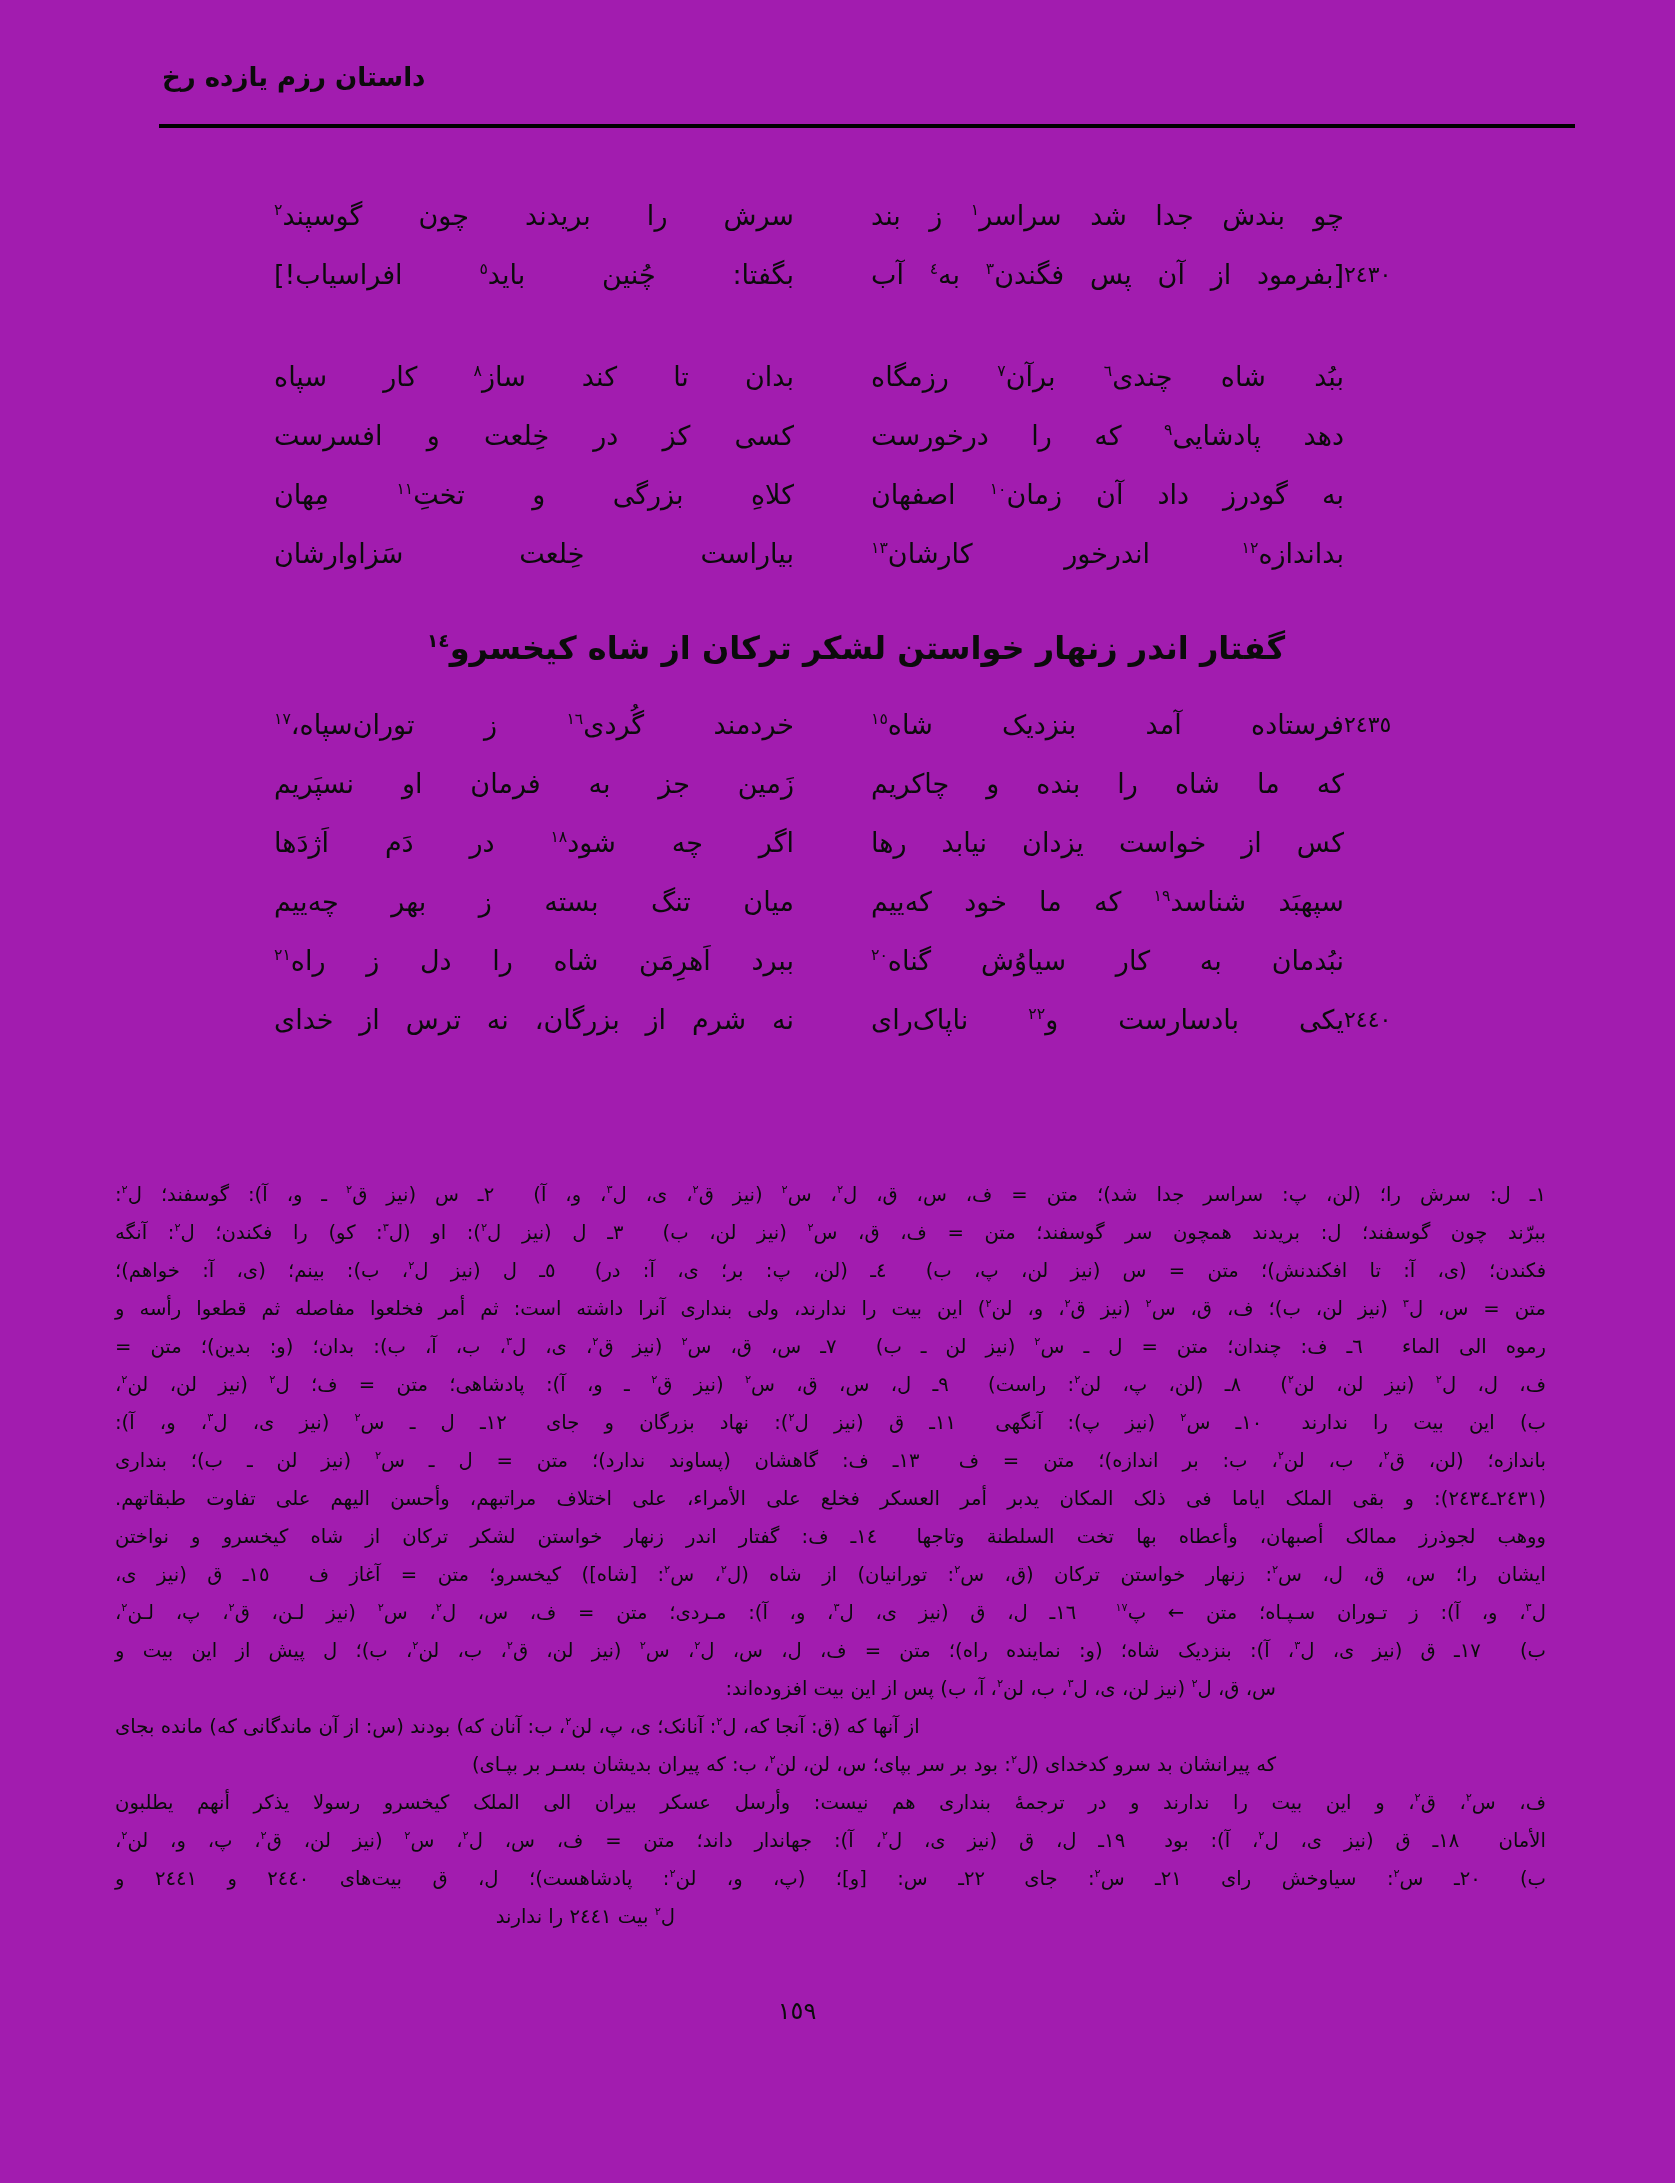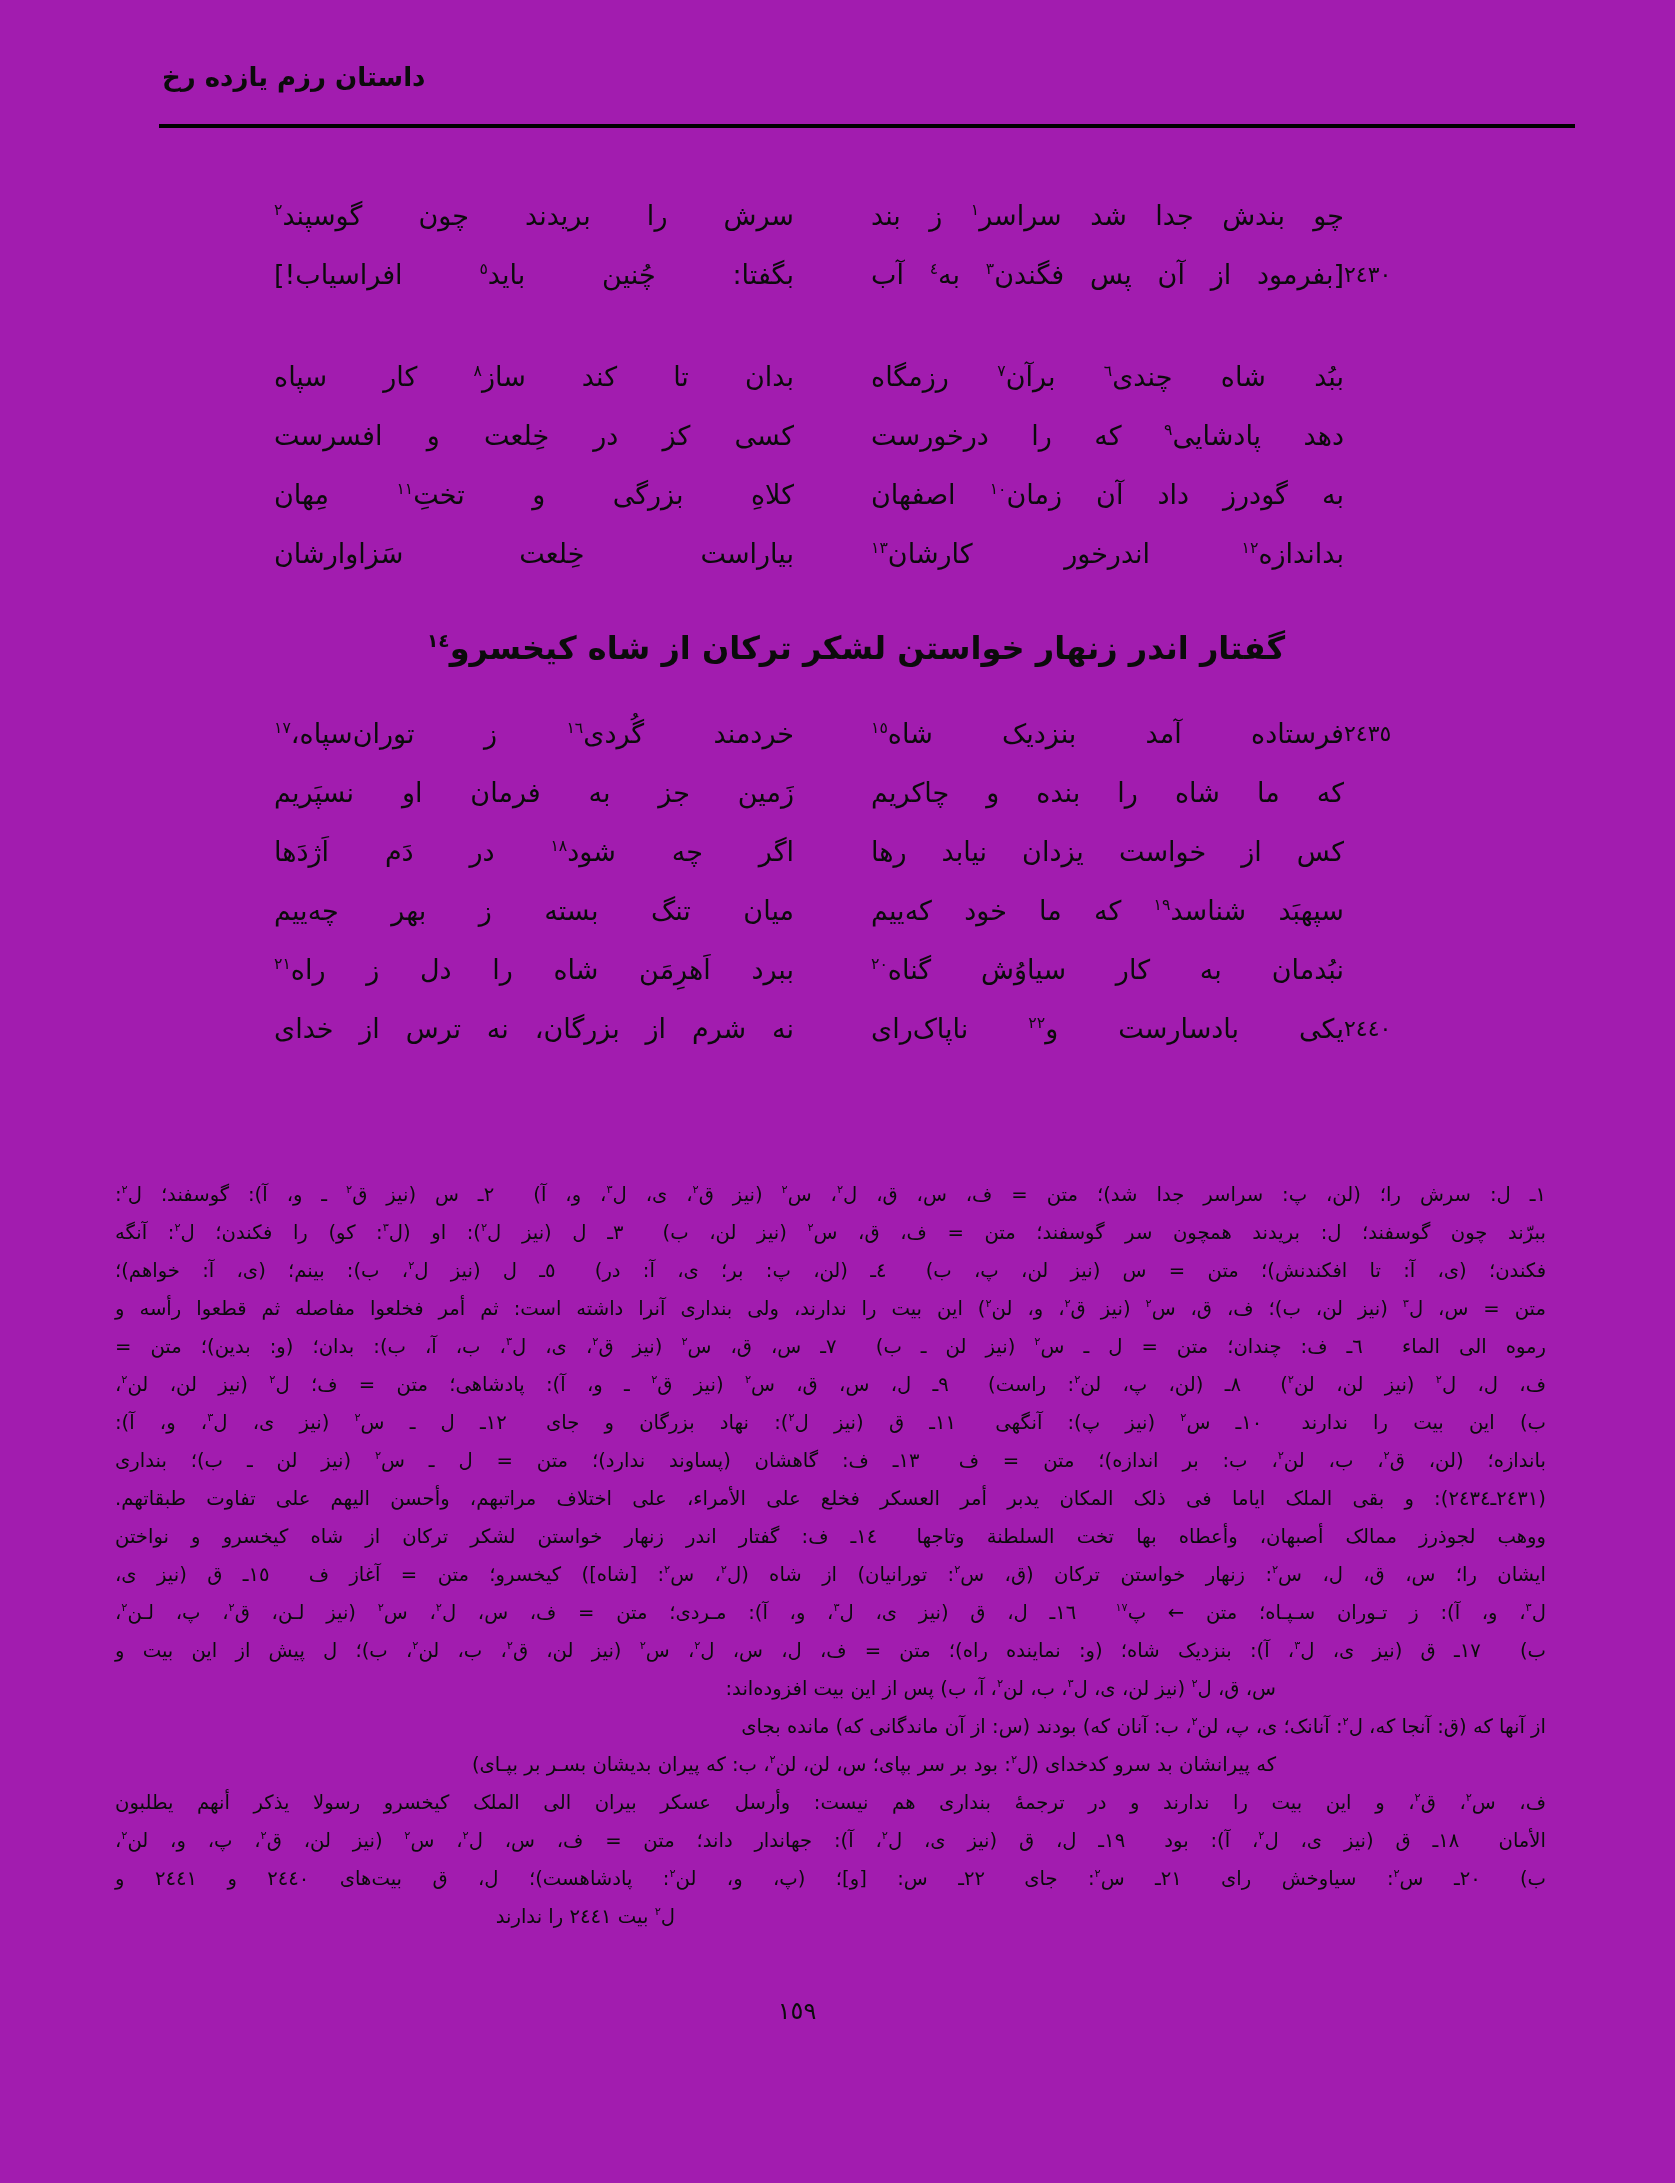--- a/index.html
+++ b/index.html
@@ -39,33 +39,33 @@
   .hemi{
     flex:0 0 auto;
     font-size:27px;
     text-align:justify;text-align-last:justify;
     overflow:hidden;height:59px;margin-left:20px;
   }
   .hemi-right{width:473px;}
   .hemi-gap{flex:0 0 auto;width:57px;}
   .hemi-left{width:520px;}
   .section-heading{
-    margin:38px 0 29px 0;
+    margin:38px 0 20px 0;
     height:54px;line-height:54px;
     font-size:32px;font-weight:700;
     text-align:center;
   }
   sup{font-size:58%;vertical-align:super;line-height:0;}
   .footnotes{
     position:absolute;top:1156px;right:130px;width:1431px;
     font-size:19.6px;line-height:38px;margin-top:20px;
   }
   .fn-line{min-height:38px;}
   .fn-justify{text-align:justify;text-align-last:justify;}
-  .fn-start{text-align:right;}
+  .fn-start{text-align:left;}
   .fn-indent{padding-right:270px;text-align:right;}
   .fn-end{padding-right:871px;text-align:right;}
   .page-number{
     position:absolute;top:1997px;left:753px;width:88px;
     font-size:24px;text-align:center;direction:rtl;
   }
 </style>
 </head>
 <body>
 

